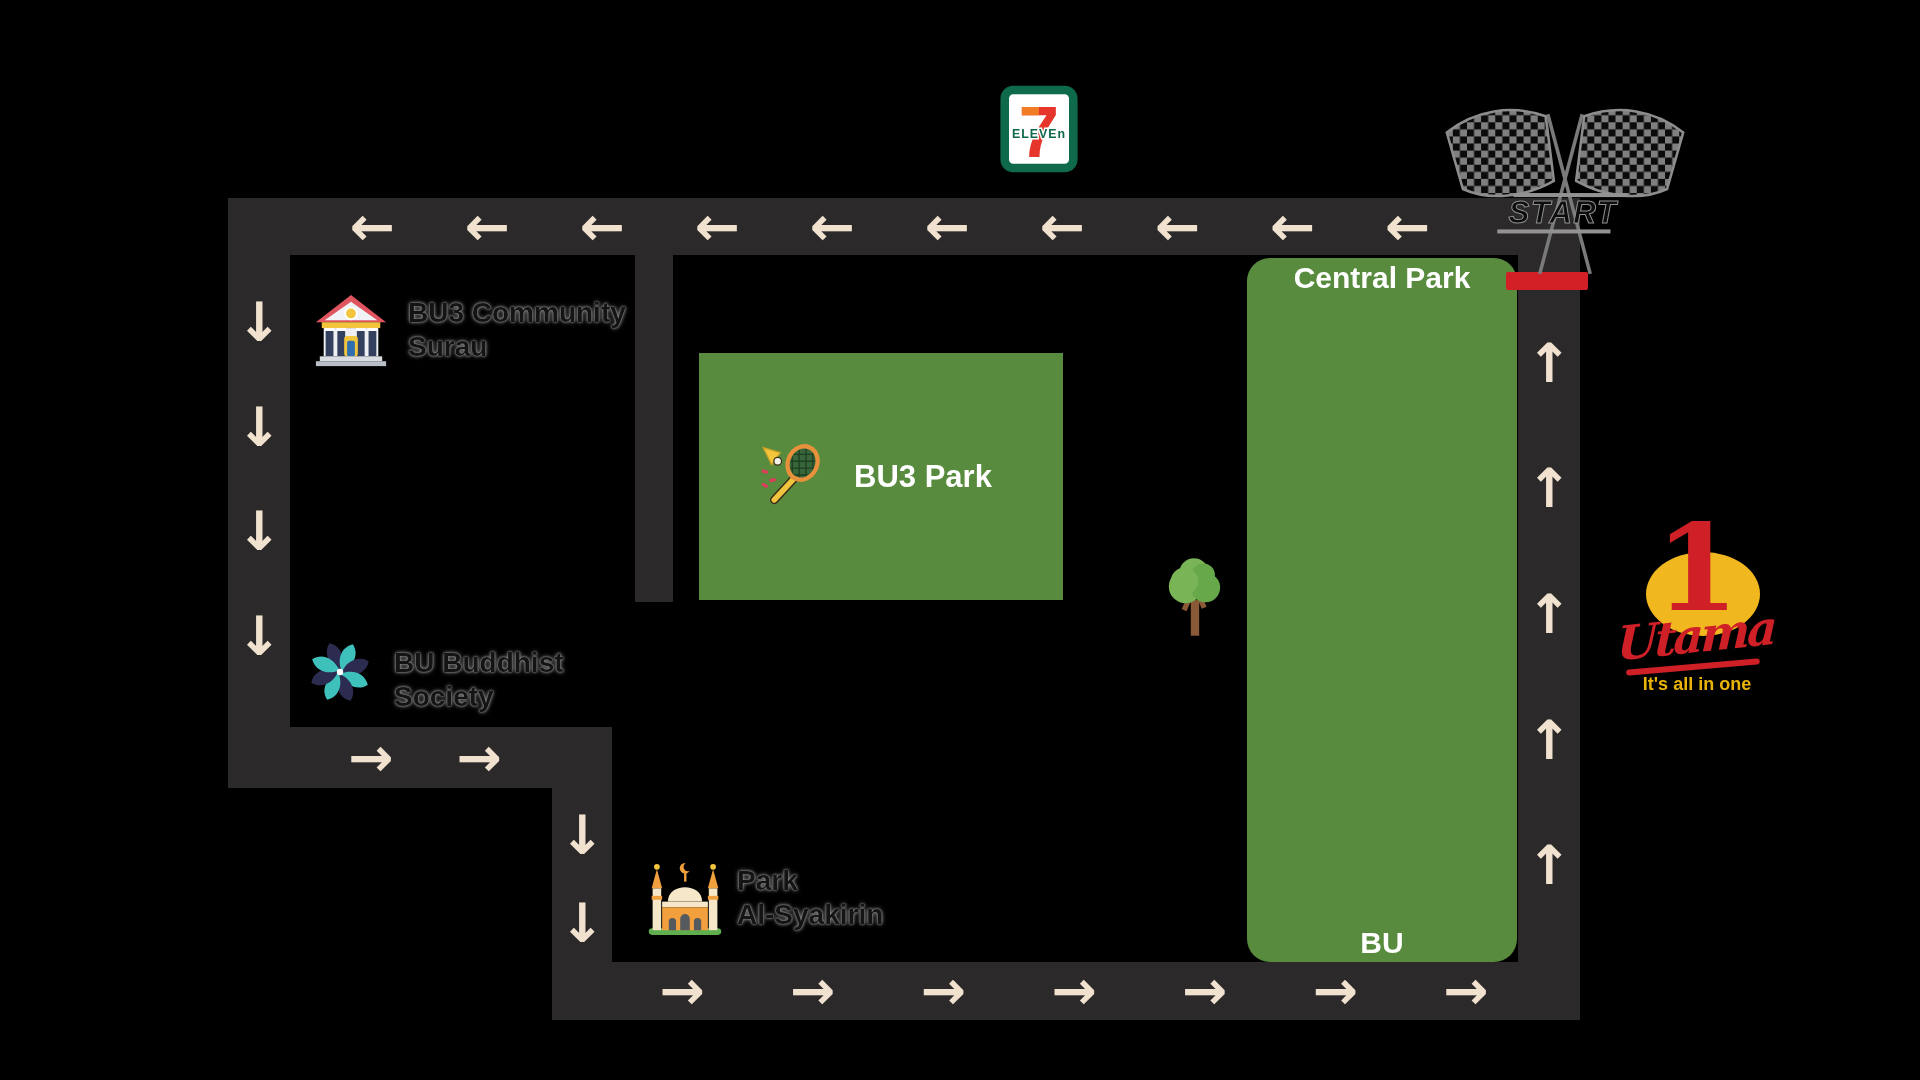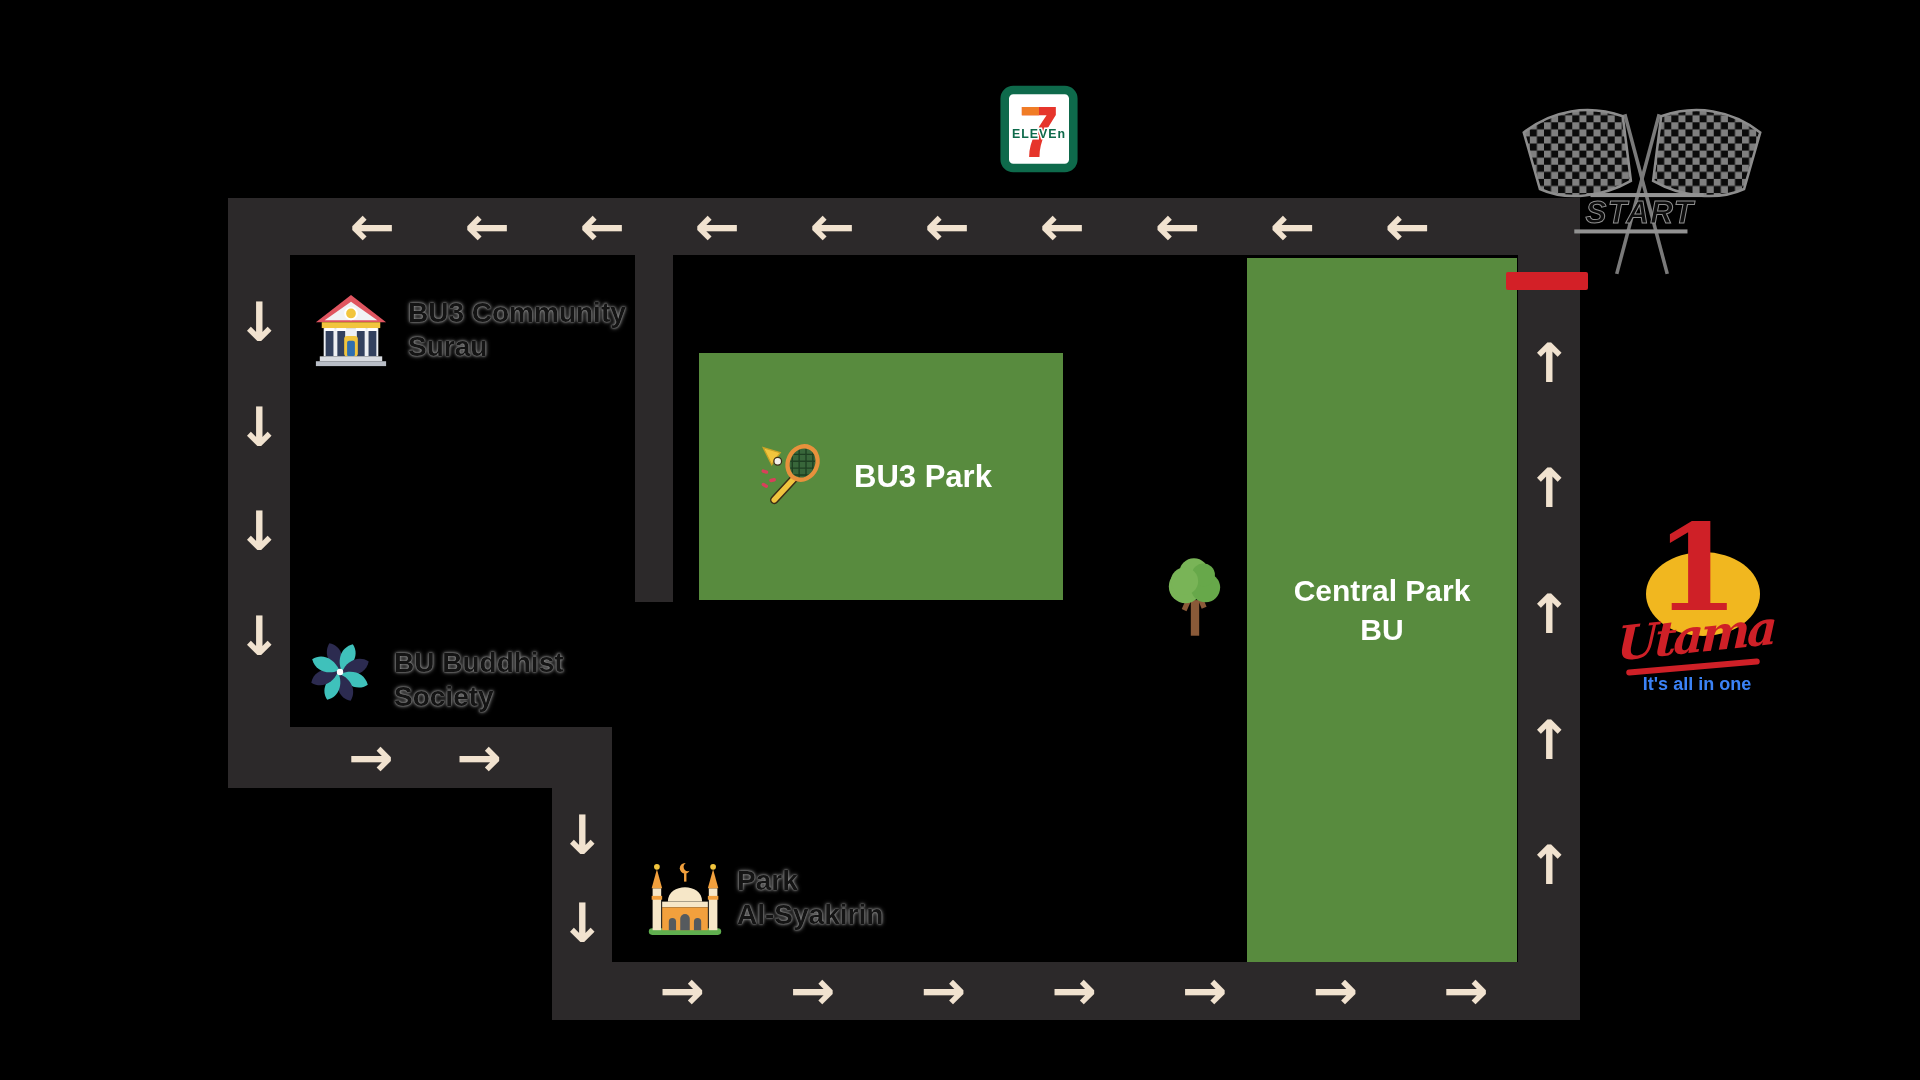--- a/index.html
+++ b/index.html
@@ -15,40 +15,40 @@
               background:var(--start-line,#d32027);border-radius:2px;z-index:5;}
   .lm-icon{position:absolute;z-index:4;}
   .lm-label{position:absolute;z-index:4;font-weight:bold;font-size:28px;line-height:34px;
             color:var(--label-text,#141414);
             text-shadow:0 0 1px #a8a8a8,0 0 3px #8f8f8f,0 0 5px #6f6f6f;}
   .park-label{color:var(--park-label-text,#fff);font-weight:bold;}
   #bu3-park{left:699px;top:353px;width:364px;height:247px;display:flex;align-items:center;
             justify-content:center;gap:24px;padding-right:12px;box-sizing:border-box;}
   #bu3-park .park-label{font-size:31px;}
   #central-park{left:1247px;top:258px;width:270px;height:704px;display:flex;flex-direction:column;
-                align-items:center;justify-content:center;}
+                align-items:center;justify-content:space-between;border-radius:23px;}
   #central-park .park-label{font-size:30px;line-height:39px;text-align:center;}
   #seven-eleven{position:absolute;left:999px;top:84px;width:80px;height:90px;z-index:5;}
-  #start-flags{position:absolute;left:1514px;top:94px;width:256px;height:192px;z-index:6;}
+  #start-flags{position:absolute;left:1437px;top:94px;width:256px;height:192px;z-index:6;}
   #tree{position:absolute;left:1159px;top:554px;width:72px;height:88px;z-index:4;}
   
   #one-utama{position:absolute;left:1622px;top:522px;width:150px;height:180px;z-index:5;}
   #one-utama .ellipse{position:absolute;left:24px;top:30px;width:114px;height:84px;
                       border-radius:50%;background:#f1b71f;}
   #one-utama .digit{position:absolute;left:0;top:-14px;width:100%;text-align:center;
                     font-family:"DejaVu Serif",serif;font-weight:bold;font-size:120px;line-height:1;
                     color:#cf2027;}
   #one-utama .script{position:absolute;left:-6px;top:86px;width:160px;text-align:center;
                      font-family:"DejaVu Serif",serif;font-style:italic;font-weight:bold;
                      font-size:47px;letter-spacing:-3px;color:#cf2027;
                      transform:rotate(-6deg) skewX(-8deg);}
   #one-utama .swoosh{position:absolute;left:4px;top:142px;width:134px;height:6px;background:#cf2027;
                      border-radius:3px;transform:rotate(-5deg);}
   #one-utama .tagline{position:absolute;left:0;top:152px;width:100%;text-align:center;
-                      font-size:18px;font-weight:bold;color:#3b82f6;}
+                      font-size:18px;font-weight:bold;color:#eab308;}
 </style>
 </head>
 <body>
 
 <div id="map">
 
   <div class="road" style="left:228px;top:198px;width:1352px;height:57px"></div>
   <div class="road" style="left:228px;top:198px;width:62px;height:590px"></div>
   <div class="road" style="left:228px;top:727px;width:384px;height:61px"></div>
   <div class="road" style="left:552px;top:727px;width:60px;height:293px"></div>

